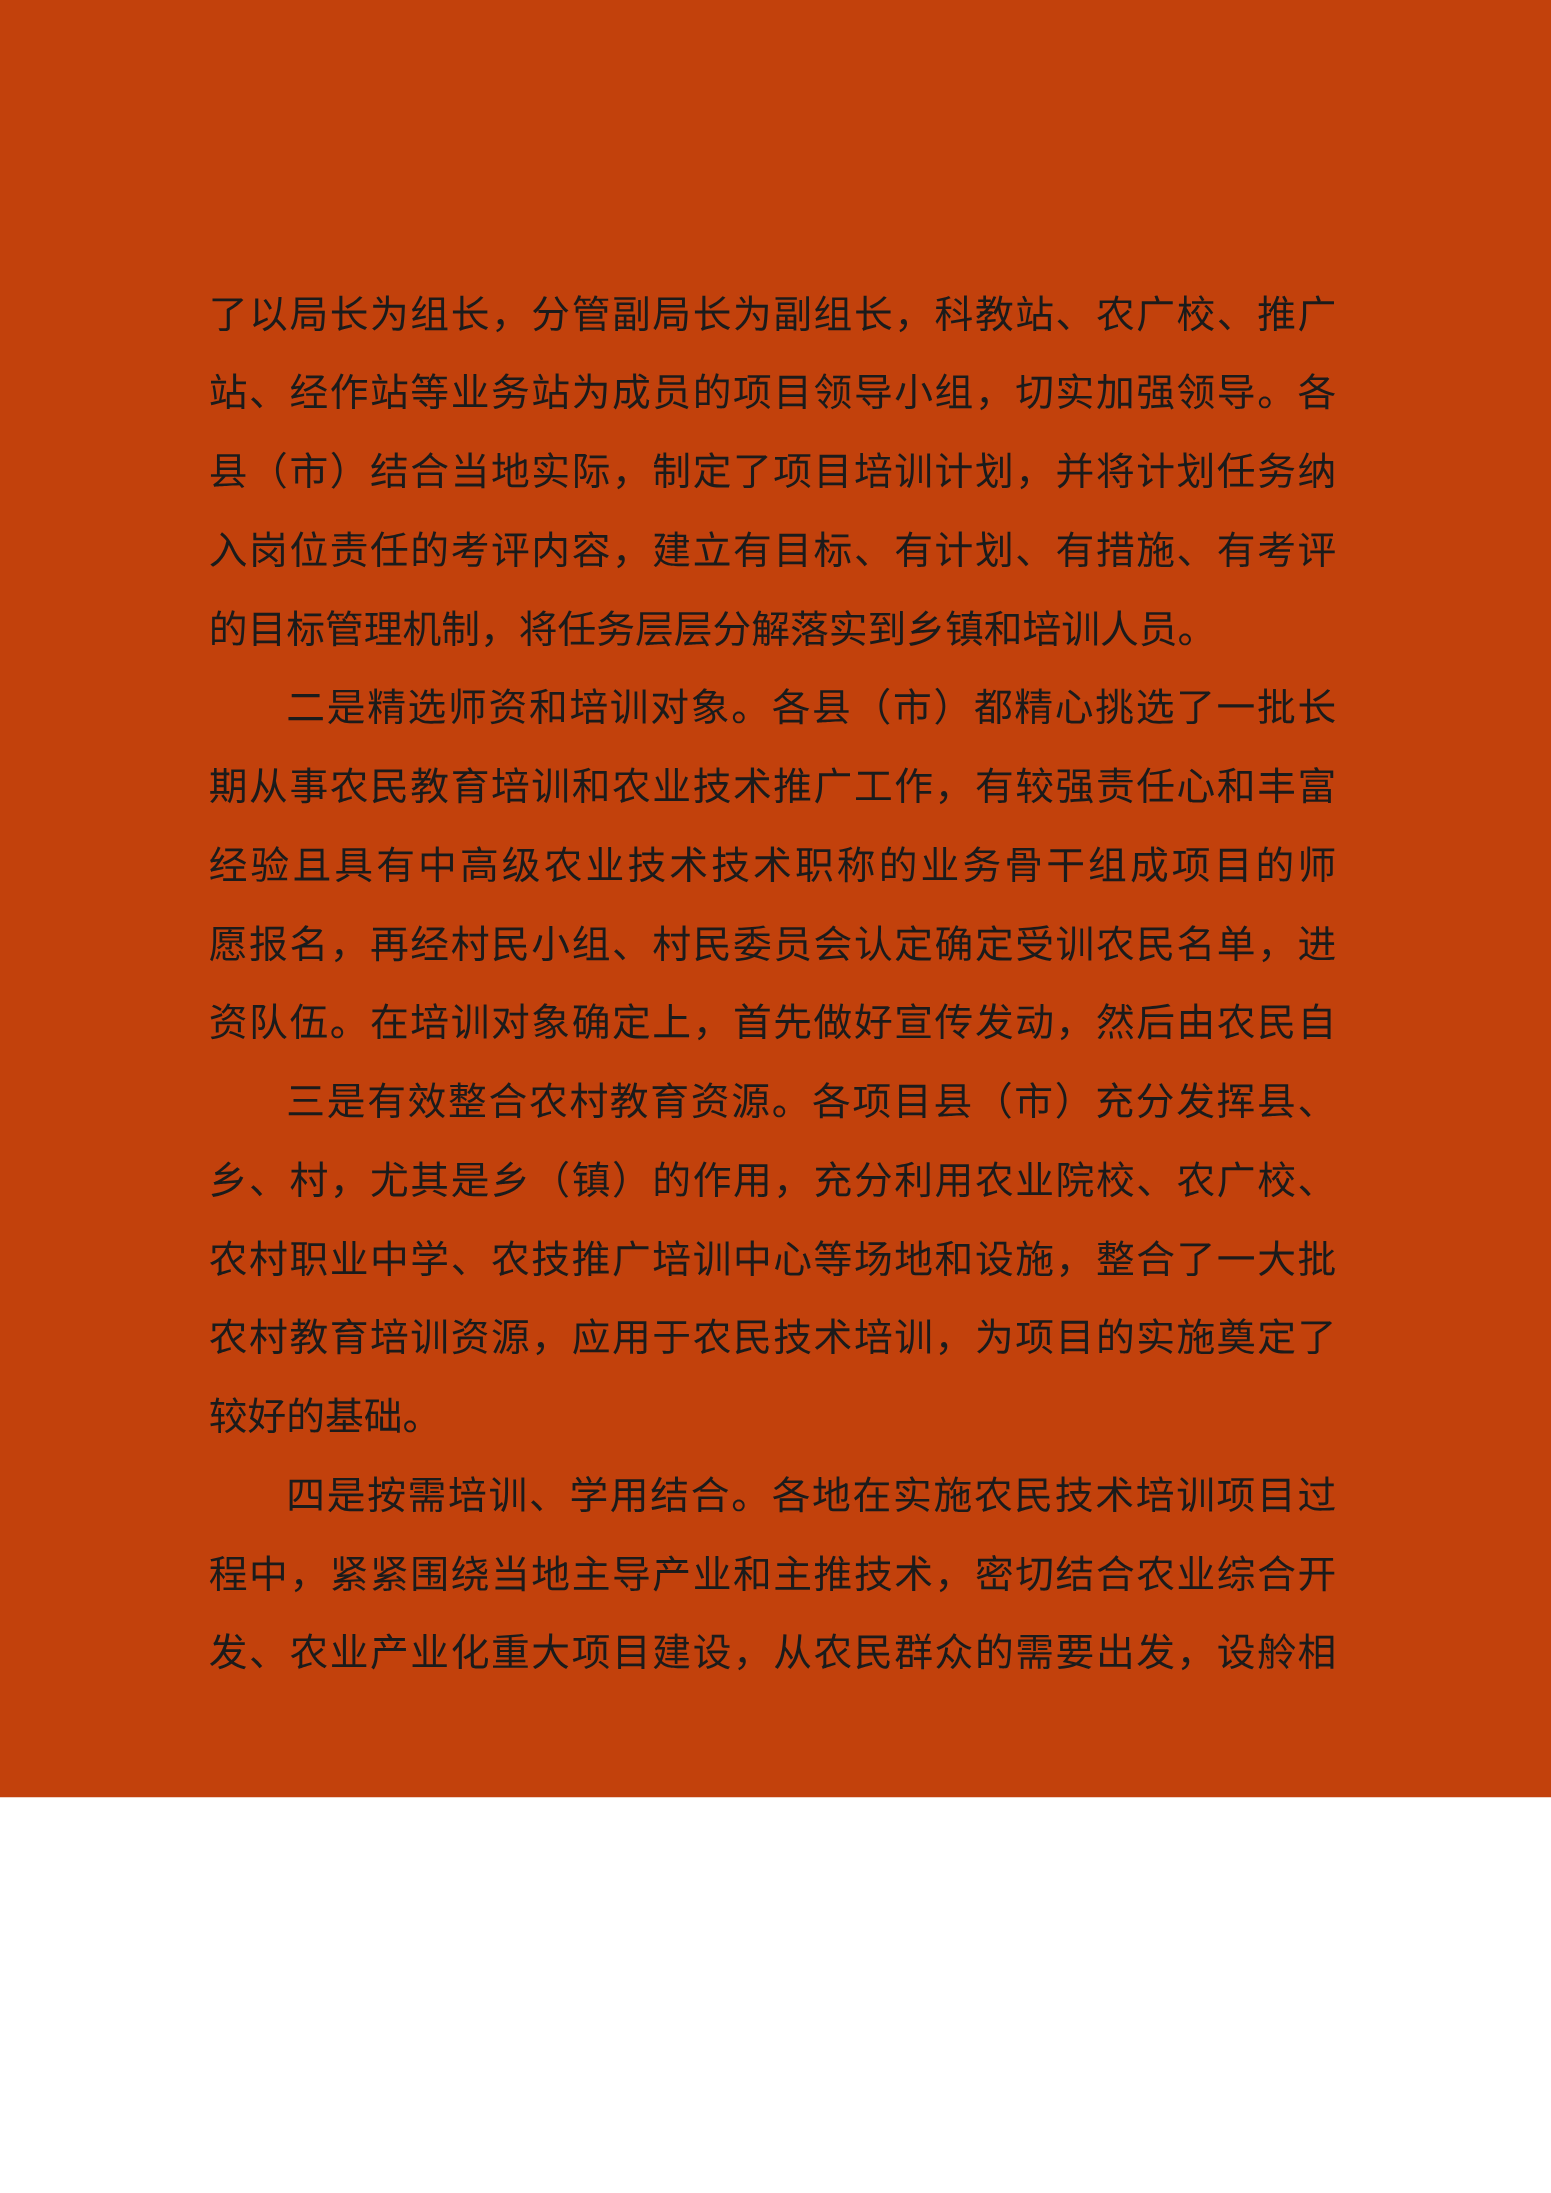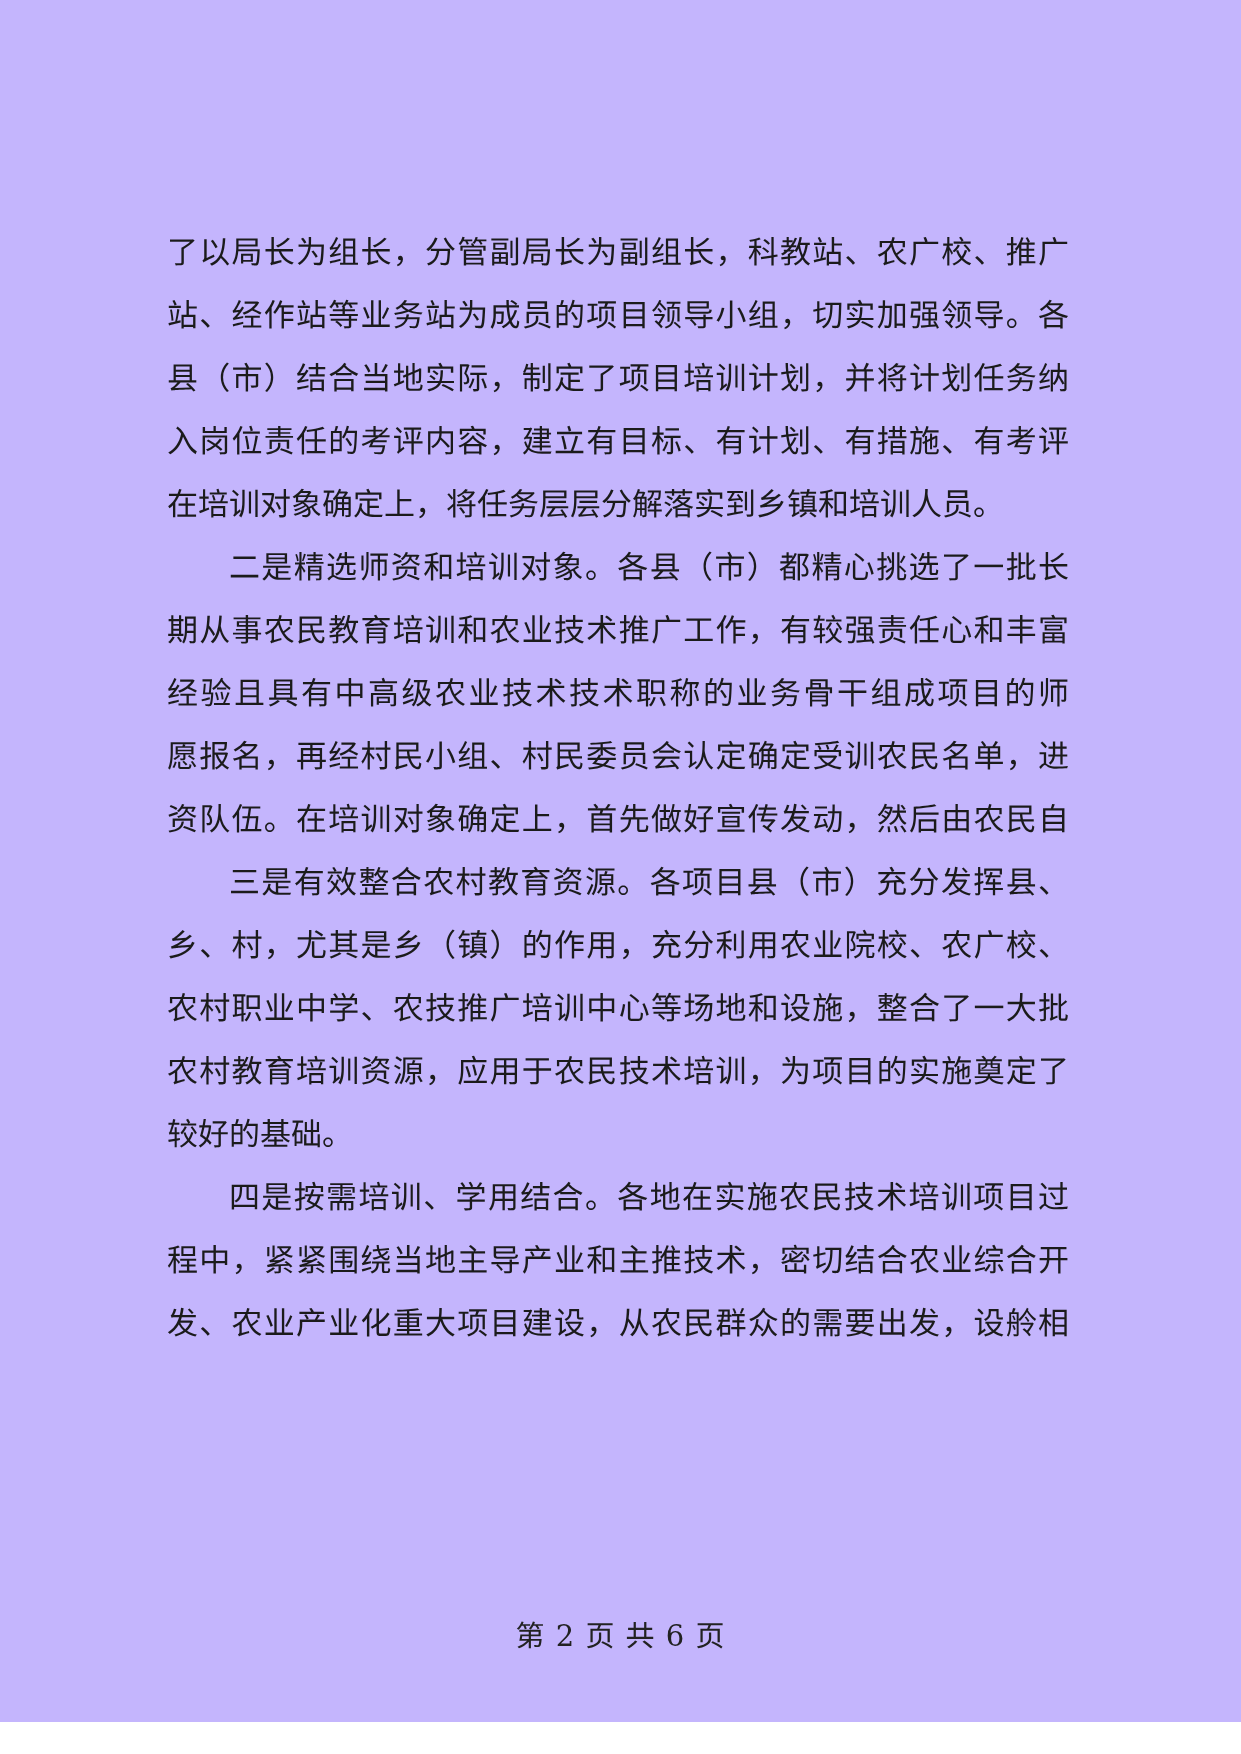--- a/index.html
+++ b/index.html
@@ -3,22 +3,22 @@
 <meta charset="utf-8">
 <style>
   html, body {
     margin: 0;
     padding: 0;
     background: #ffffff;
   }
   .page {
     position: relative;
     width: 1241px;
-    height: 1722px;
-    background: #c4b5fd;
+    height: 1438px;
+    background: #c2410c;
     overflow: hidden;
     font-family: "DejaVu Sans", sans-serif;
   }
   .doc-body {
     position: absolute;
     left: 167px;
     top: 221px;
     width: 902px;
     color: #1b1b1b;
     font-size: 31px;
@@ -50,21 +50,21 @@
 </style>
 </head>
 <body>
 
 <div class="page">
   <main class="doc-body" id="doc-body">
       <div class="line justify">了以局长为组长，分管副局长为副组长，科教站、农广校、推广</div>
       <div class="line justify">站、经作站等业务站为成员的项目领导小组，切实加强领导。各</div>
       <div class="line justify">县（市）结合当地实际，制定了项目培训计划，并将计划任务纳</div>
       <div class="line justify">入岗位责任的考评内容，建立有目标、有计划、有措施、有考评</div>
-      <div class="line">在培训对象确定上，将任务层层分解落实到乡镇和培训人员。</div>
+      <div class="line">的目标管理机制，将任务层层分解落实到乡镇和培训人员。</div>
       <div class="line justify indent">二是精选师资和培训对象。各县（市）都精心挑选了一批长</div>
       <div class="line justify">期从事农民教育培训和农业技术推广工作，有较强责任心和丰富</div>
       <div class="line justify">经验且具有中高级农业技术技术职称的业务骨干组成项目的师</div>
       <div class="line justify">愿报名，再经村民小组、村民委员会认定确定受训农民名单，进</div>
       <div class="line justify">资队伍。在培训对象确定上，首先做好宣传发动，然后由农民自</div>
       <div class="line justify indent">三是有效整合农村教育资源。各项目县（市）充分发挥县、</div>
       <div class="line justify">乡、村，尤其是乡（镇）的作用，充分利用农业院校、农广校、</div>
       <div class="line justify">农村职业中学、农技推广培训中心等场地和设施，整合了一大批</div>
       <div class="line justify">农村教育培训资源，应用于农民技术培训，为项目的实施奠定了</div>
       <div class="line">较好的基础。</div>

